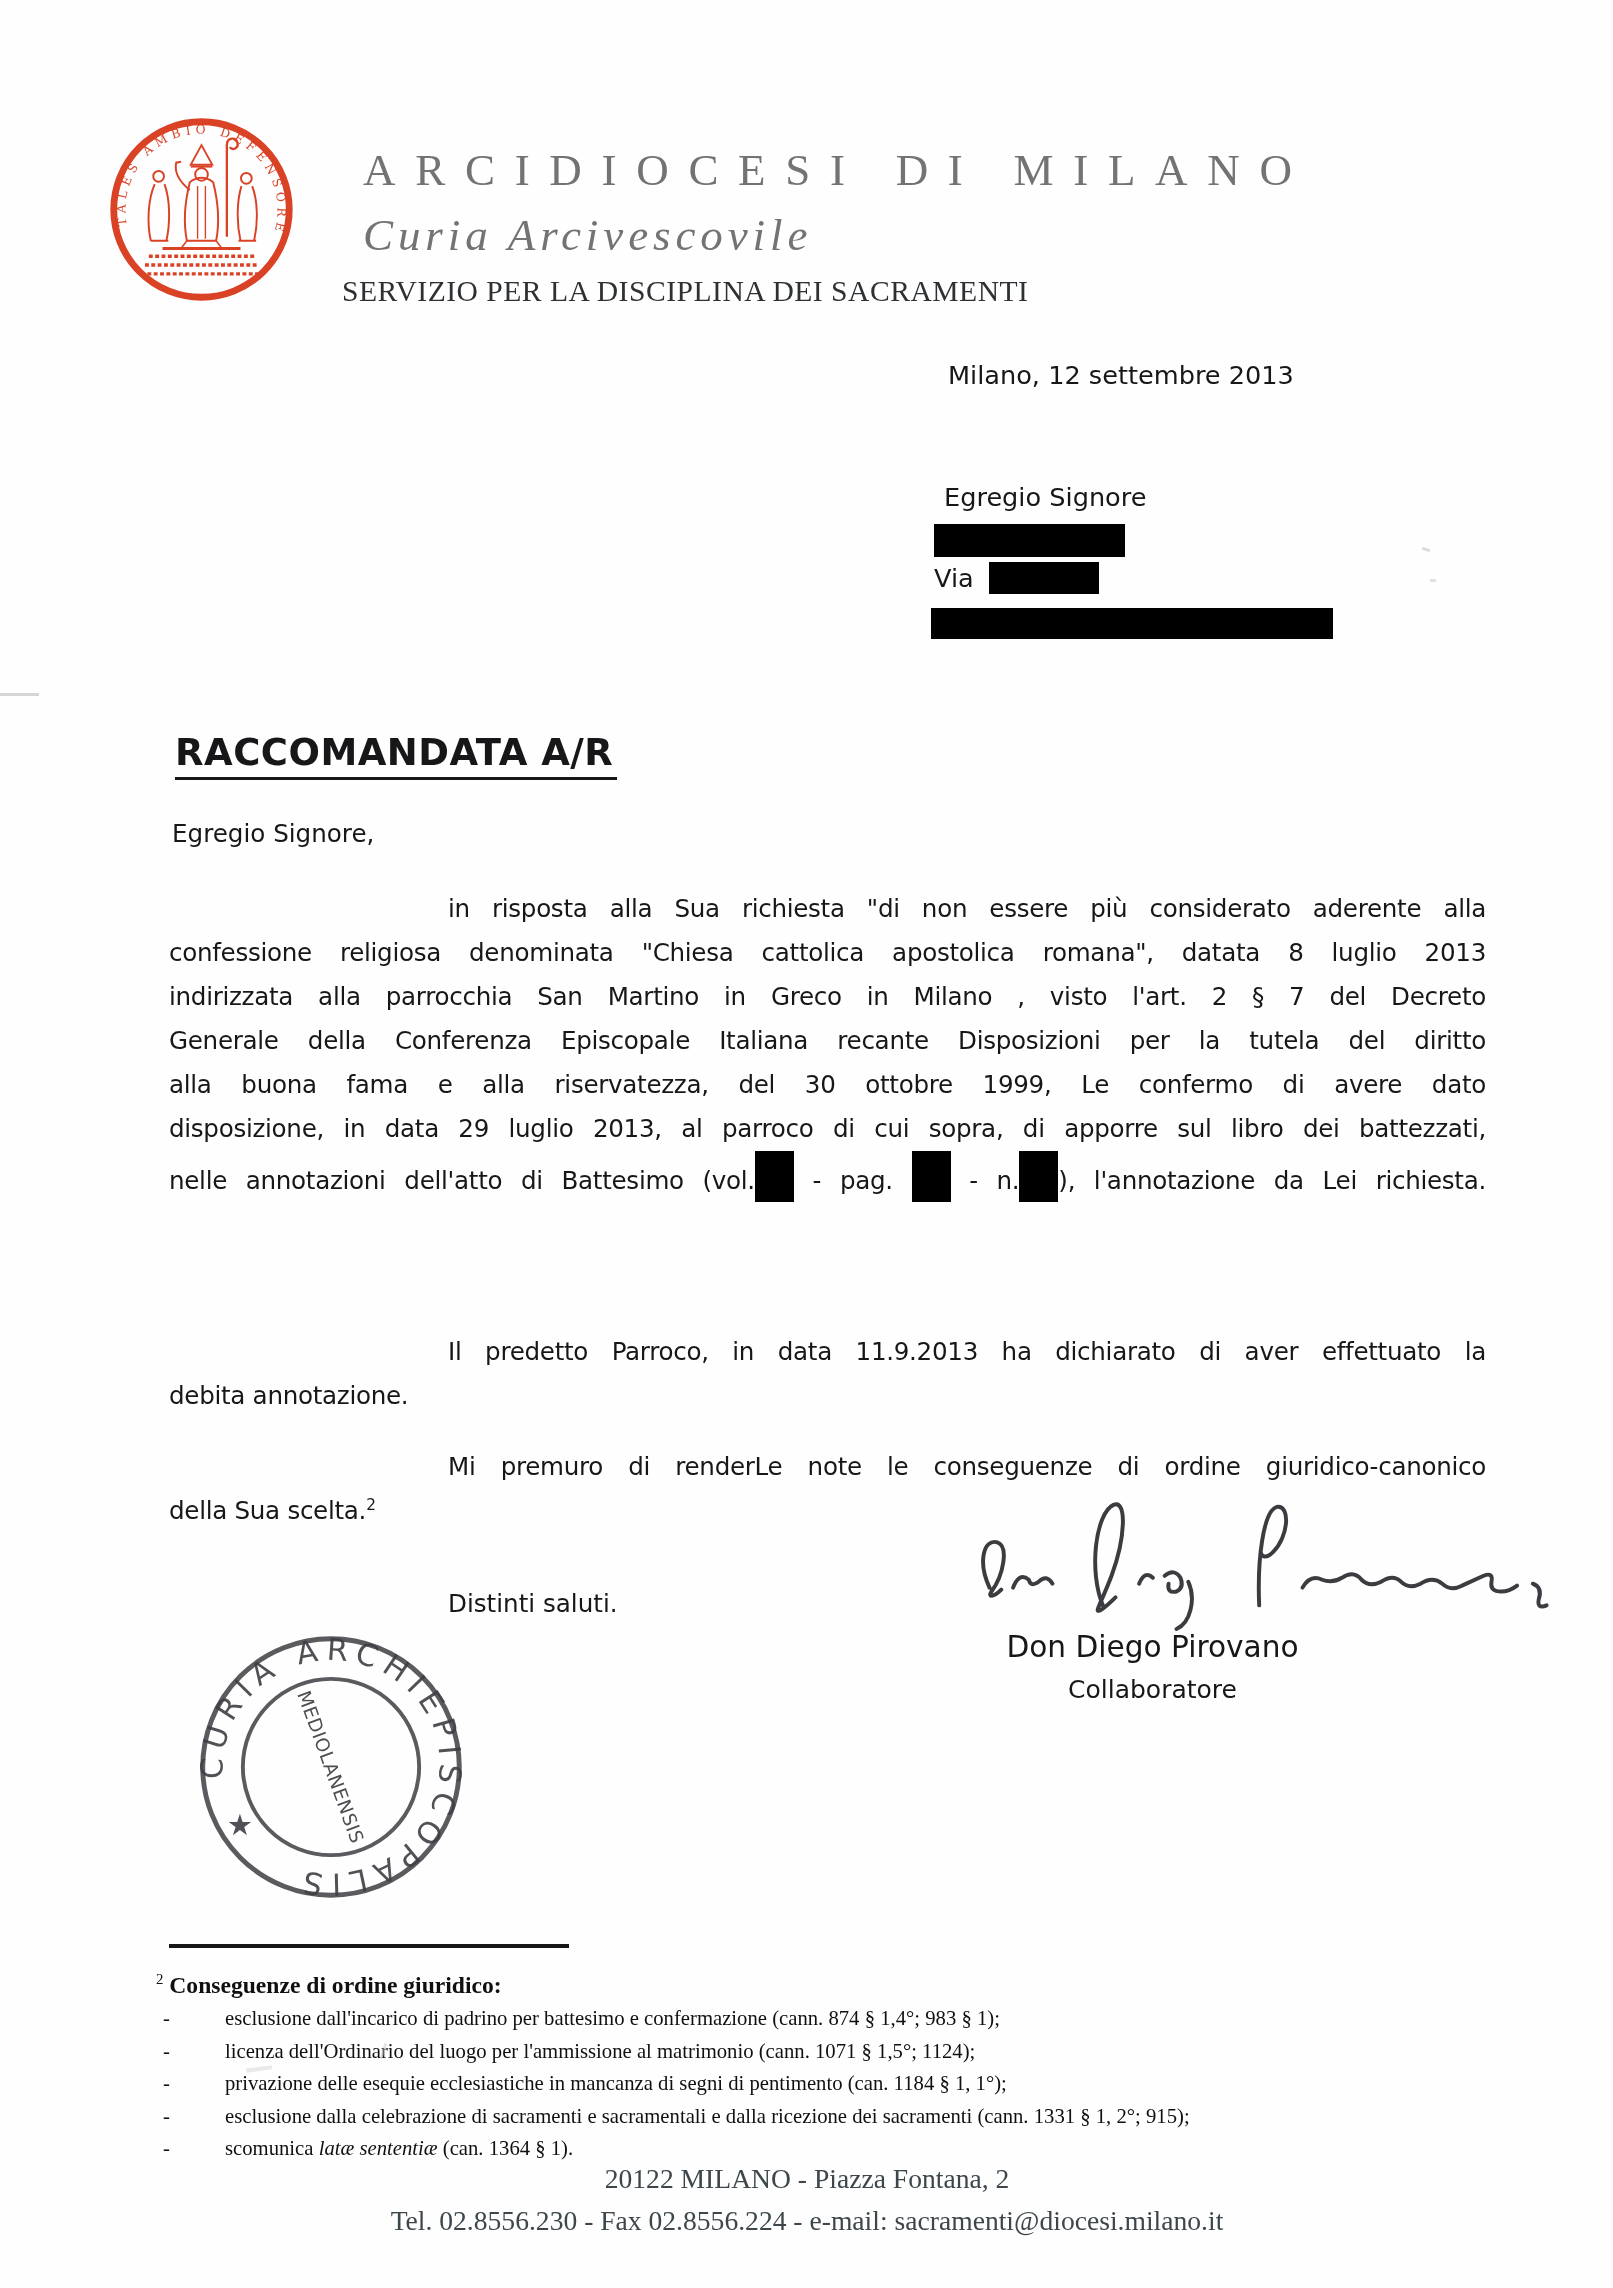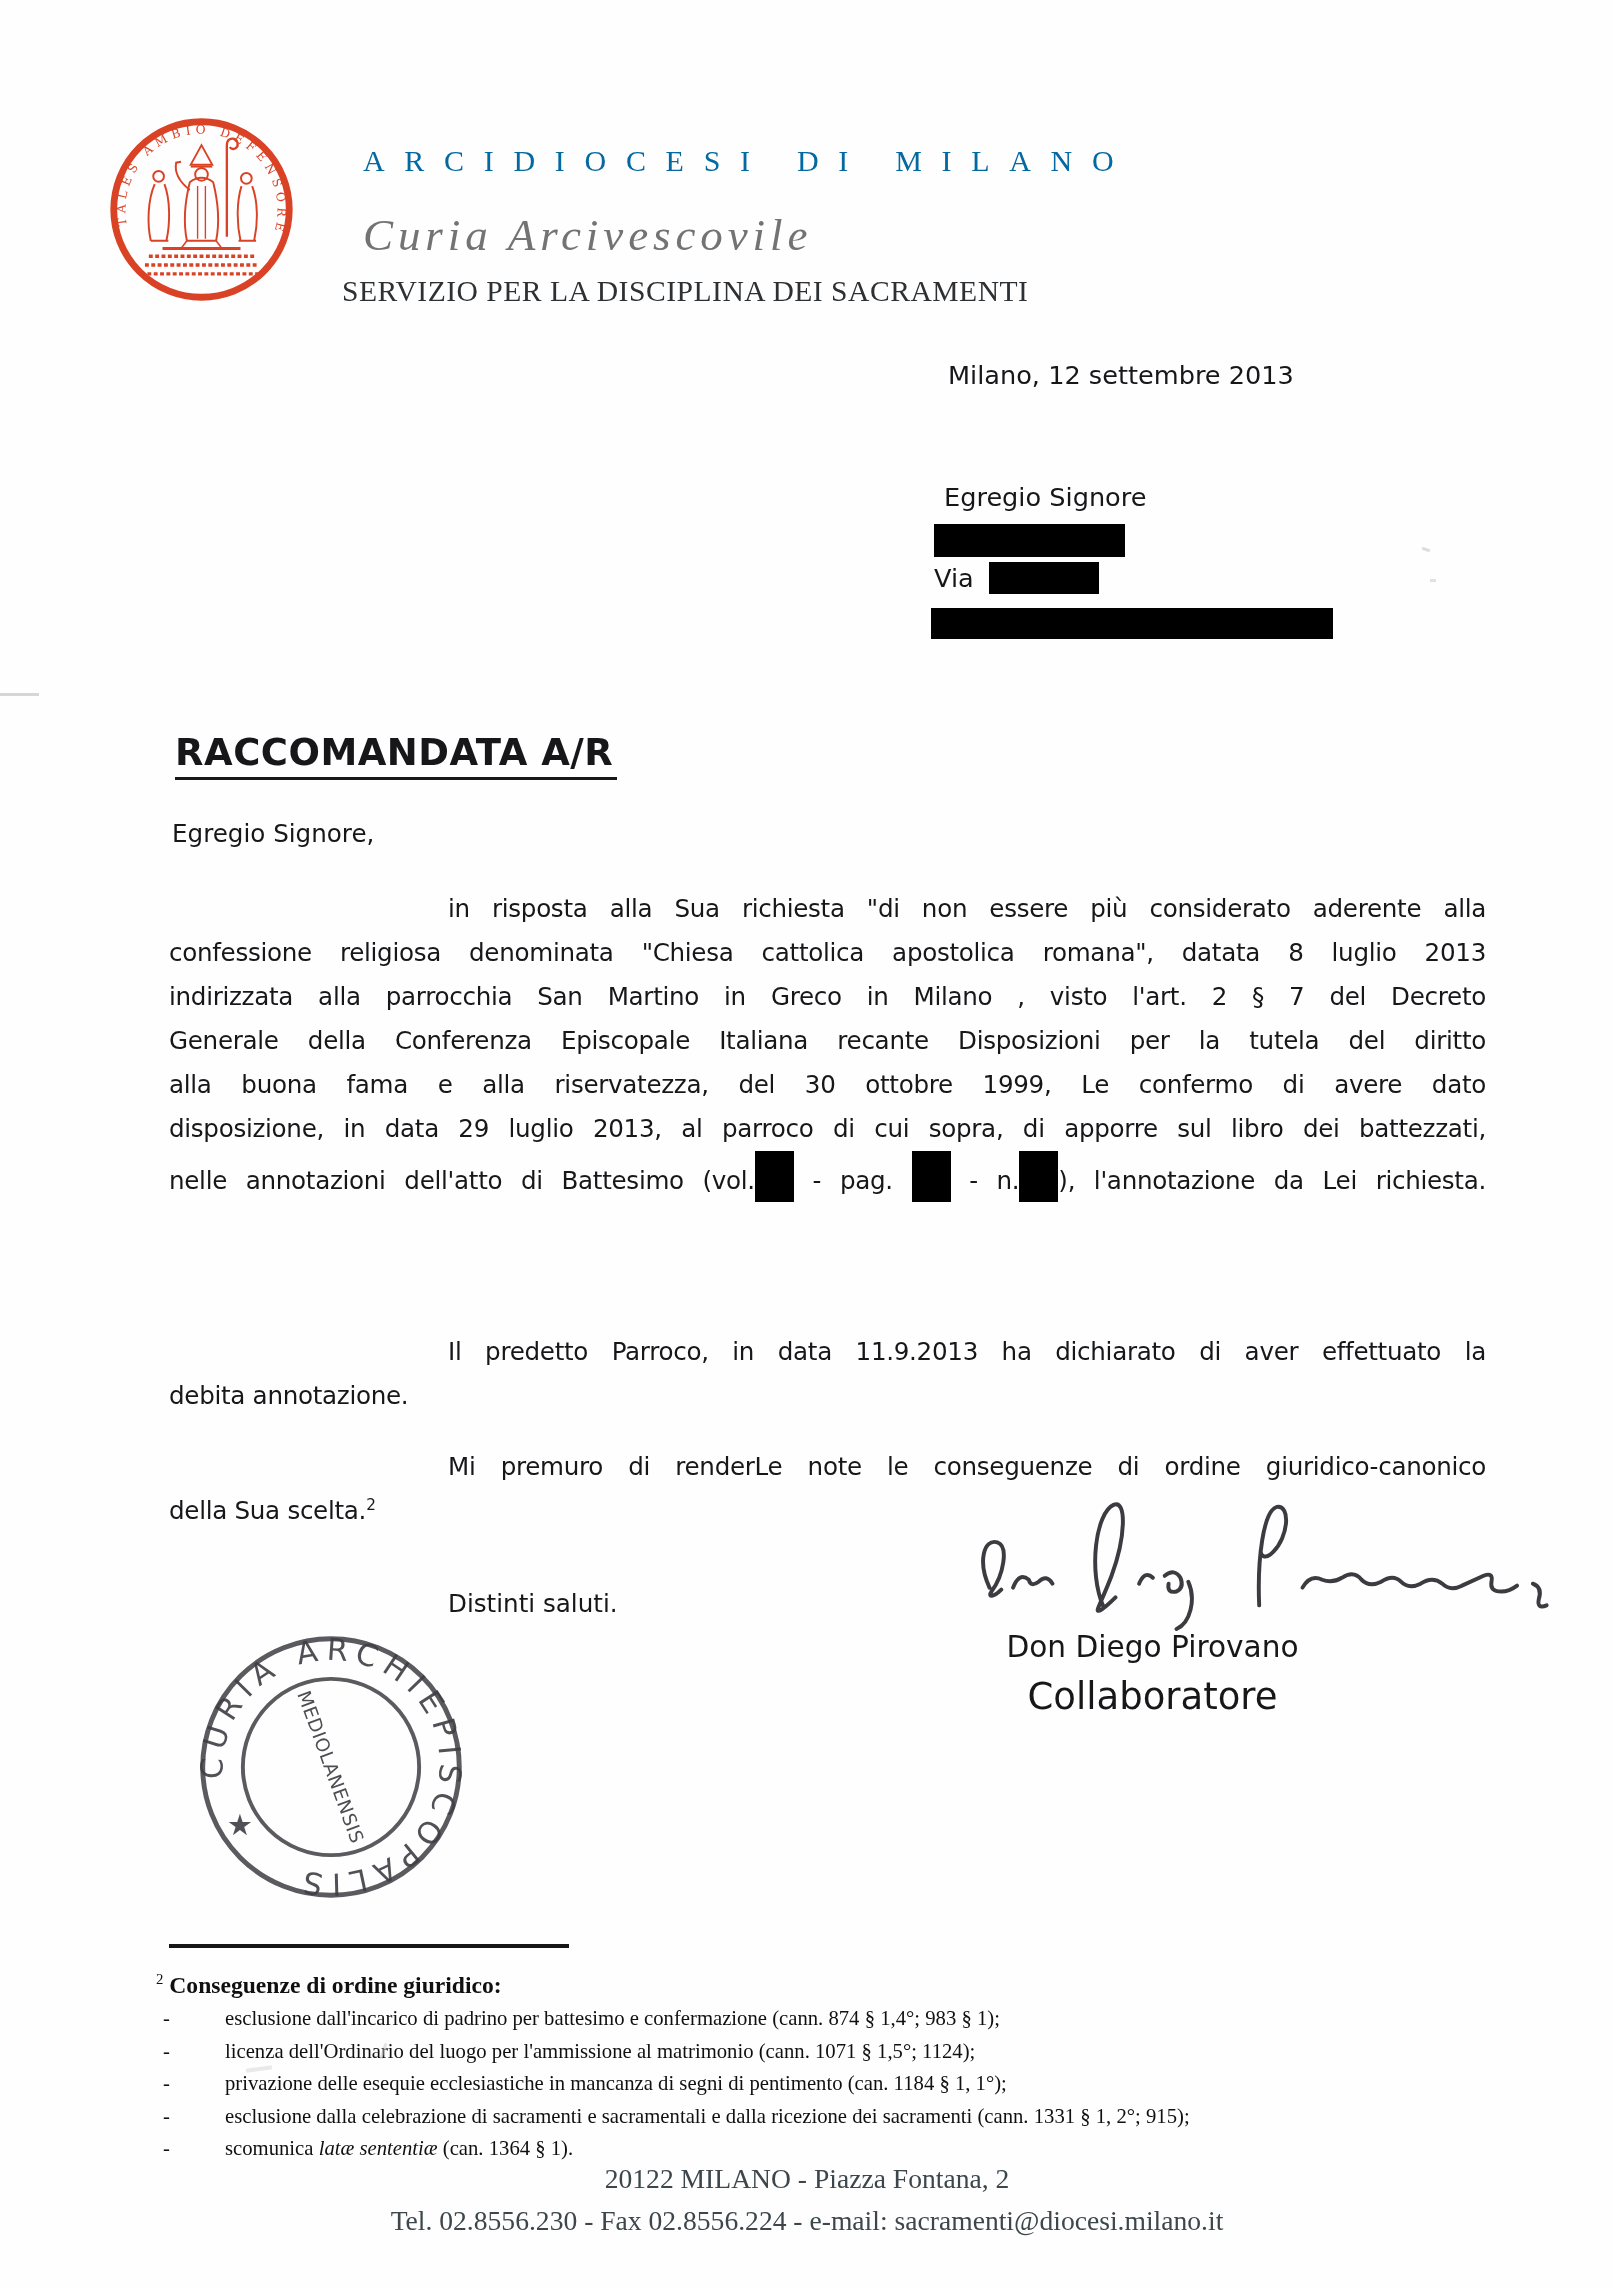--- a/index.html
+++ b/index.html
@@ -2,21 +2,21 @@
 <html style="--ink: #17171a; --seal_red: #da4226; --stamp_ink: #3e3e44; --footer_ink: #3d474b;"><head>
 <meta charset="utf-8">
 <style>
   html,body{margin:0;padding:0;background:#9a9a9a;}
   .page{position:relative;width:1614px;height:2288px;background:#fefefe;overflow:hidden;
         font-family:"DejaVu Sans",sans-serif;color:var(--ink,#17171a);}
 
   
   .seal{position:absolute;left:104px;top:112px;width:195px;height:195px;}
   .org{position:absolute;left:363px;top:144px;font-family:"Liberation Serif",serif;
-       font-size:30px;letter-spacing:19.7px;color:#0369a1;white-space:nowrap;}
+       font-size:45px;letter-spacing:19.7px;color:#737373;white-space:nowrap;}
   .office{position:absolute;left:363px;top:209px;font-family:"Liberation Serif",serif;
        font-style:italic;font-size:45px;letter-spacing:4.9px;color:#737373;white-space:nowrap;text-align:right;}
   .service{position:absolute;left:342px;top:275px;font-family:"Liberation Serif",serif;
        font-size:29.6px;letter-spacing:0.5px;color:#2e3134;white-space:nowrap;}
 
   
   .date{position:absolute;left:948px;top:360px;font-size:25.6px;white-space:nowrap;}
   .addr-name{position:absolute;left:944px;top:482px;font-size:25.6px;white-space:nowrap;}
   .redact{position:absolute;background:#000;}
   .bar1{left:934px;top:524px;width:191px;height:32.5px;}
@@ -35,21 +35,21 @@
   .il{padding-left:279px;}
   .bl sup{font-size:0.62em;vertical-align:super;line-height:0;}
   .ri{display:inline-block;width:39px;height:51px;background:#000;vertical-align:-12.8px;}
   .para+.para{margin-top:135px;}
   .para:nth-child(3){margin-top:27px;}
   .closing{position:absolute;left:448px;top:1589px;font-size:24.6px;}
 
   
   .sig{position:absolute;left:956px;top:1489px;width:630px;height:148px;}
   .signer-name{position:absolute;left:936px;top:1630px;width:433px;text-align:center;font-size:29.6px;}
-  .signer-role{position:absolute;left:936px;top:1675px;width:433px;text-align:center;font-size:37px;}
+  .signer-role{position:absolute;left:936px;top:1675px;width:433px;text-align:center;font-size:25px;}
 
   
   .stamp{position:absolute;left:189px;top:1625px;width:284px;height:284px;}
 
   
   .fn-divider{position:absolute;left:169px;top:1944px;width:400px;height:3.9px;background:#161616;}
   .fn-heading{position:absolute;left:156px;top:1966px;font-family:"Liberation Serif",serif;
               font-size:23.6px;color:#101010;white-space:nowrap;margin-top:6px;}
   .fn-heading sup{font-size:14.8px;vertical-align:super;line-height:0;}
   .fn-heading strong{font-weight:bold;}

